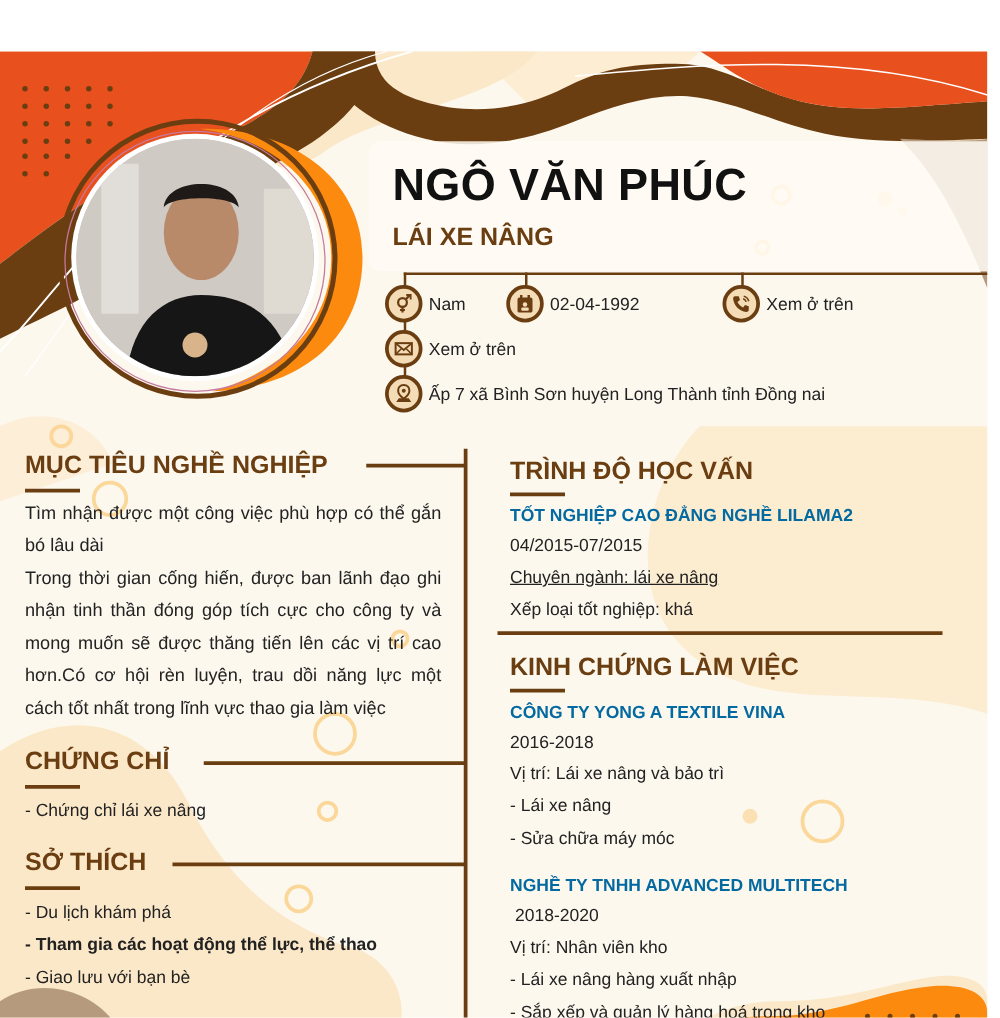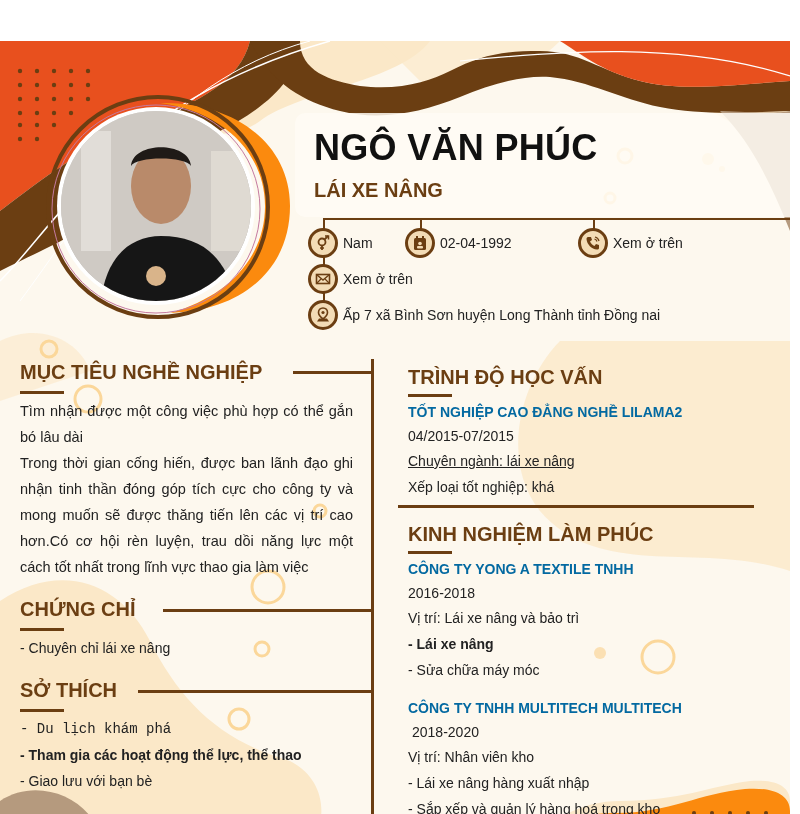--- a/index.html
+++ b/index.html
@@ -234,45 +234,45 @@
 
   <div class="sec-title" style="left:20px; top:320px;">MỤC TIÊU NGHỀ NGHIỆP</div>
   <div class="sec-underline" style="left:20px; top:350px;"></div>
   <div class="para" style="left:20px; top:357px; width:333px;">
     <div>Tìm nhận được một công việc phù hợp có thể gắn bó lâu dài</div>
     <div>Trong thời gian cống hiến, được ban lãnh đạo ghi nhận tinh thần đóng góp tích cực cho công ty và mong muốn sẽ được thăng tiến lên các vị trí cao hơn.Có cơ hội rèn luyện, trau dồi năng lực một cách tốt nhất trong lĩnh vực thao gia làm việc</div>
   </div>
 
   <div class="sec-title" style="left:20px; top:557px;">CHỨNG CHỈ</div>
   <div class="sec-underline" style="left:20px; top:587px;"></div>
-  <div class="line" style="left:20px; top:599px;">- Chuyên chỉ lái xe nâng</div>
+  <div class="line" style="left:20px; top:599px;">- Chứng chỉ lái xe nâng</div>
 
   <div class="sec-title" style="left:20px; top:638px;">SỞ THÍCH</div>
   <div class="sec-underline" style="left:20px; top:668px;"></div>
-  <div class="line" style="left:20px; top:680px;font-family:Liberation Mono, monospace;">- Du lịch khám phá</div>
+  <div class="line" style="left:20px; top:680px;">- Du lịch khám phá</div>
   <div class="line" style="left:20px; top:706px;font-weight:bold;">- Tham gia các hoạt động thể lực, thể thao</div>
   <div class="line" style="left:20px; top:732px;">- Giao lưu với bạn bè</div>
 
   <div class="sec-title" style="left:408px; top:325px;">TRÌNH ĐỘ HỌC VẤN</div>
   <div class="sec-underline" style="left:408px; top:353px;"></div>
   <div class="line bold" style="left:408px; top:363px;">TỐT NGHIỆP CAO ĐẲNG NGHỀ LILAMA2</div>
   <div class="line" style="left:408px; top:387px;">04/2015-07/2015</div>
   <div class="line" style="left:408px; top:412px;text-decoration:underline;">Chuyên ngành: lái xe nâng</div>
   <div class="line" style="left:408px; top:438px;">Xếp loại tốt nghiệp: khá</div>
   <div class="hline" style="left:398px; top:464px; width:356px;"></div>
 
-  <div class="sec-title" style="left:408px; top:482px;">KINH NGHIỆM LÀM PHÚC</div>
+  <div class="sec-title" style="left:408px; top:482px;">KINH CHỨNG LÀM VIỆC</div>
   <div class="sec-underline" style="left:408px; top:510px;"></div>
 
-  <div class="line bold" style="left:408px; top:520px;">CÔNG TY YONG A TEXTILE TNHH</div>
+  <div class="line bold" style="left:408px; top:520px;">CÔNG TY YONG A TEXTILE VINA</div>
   <div class="line" style="left:408px; top:544px;">2016-2018</div>
   <div class="line" style="left:408px; top:569px;">Vị trí: Lái xe nâng và bảo trì</div>
-  <div class="line" style="left:408px; top:595px;font-weight:bold;">- Lái xe nâng</div>
+  <div class="line" style="left:408px; top:595px;">- Lái xe nâng</div>
   <div class="line" style="left:408px; top:621px;">- Sửa chữa máy móc</div>
 
-  <div class="line bold" style="left:408px; top:659px;">CÔNG TY TNHH MULTITECH MULTITECH</div>
+  <div class="line bold" style="left:408px; top:659px;">NGHỀ TY TNHH ADVANCED MULTITECH</div>
   <div class="line" style="left:412px; top:683px;">2018-2020</div>
   <div class="line" style="left:408px; top:708px;">Vị trí: Nhân viên kho</div>
   <div class="line" style="left:408px; top:734px;">- Lái xe nâng hàng xuất nhập</div>
   <div class="line" style="left:408px; top:760px;">- Sắp xếp và quản lý hàng hoá trong kho</div>
 
   <div class="watermark">© Timviec365.vn</div>
 </div>
 
 </body></html>

